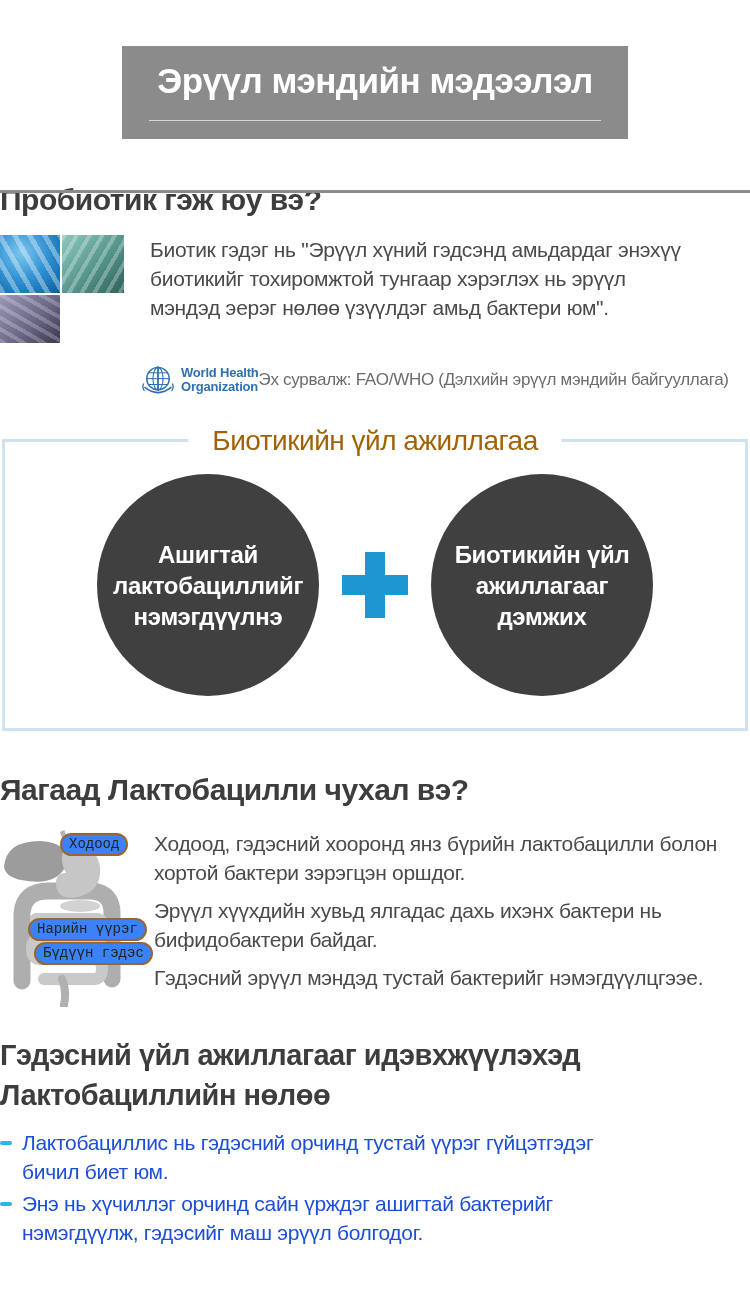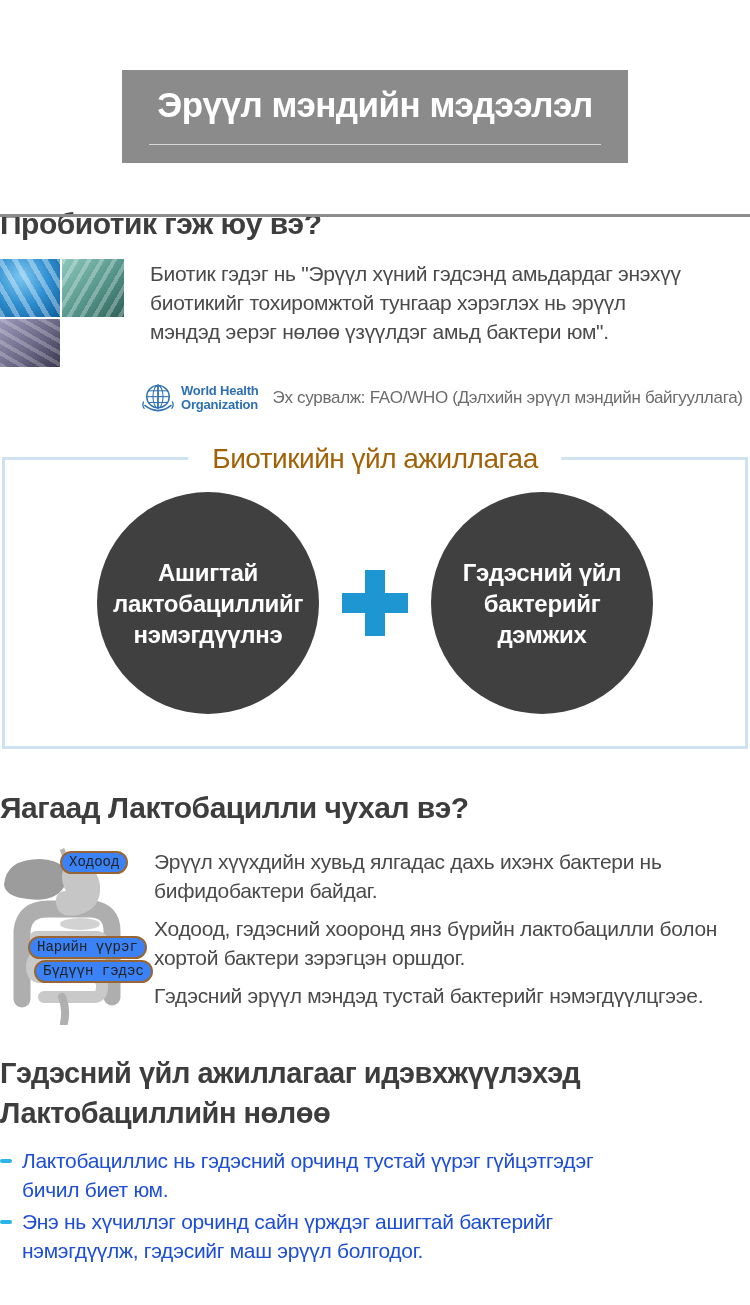--- a/index.html
+++ b/index.html
@@ -6,21 +6,21 @@
   html,body { margin:0; padding:0; }
   body {
     width:750px; height:1305px; overflow:hidden; background:#ffffff;
     font-family:"Liberation Sans", sans-serif; position:relative;
   }
   .page { width:750px; height:1305px; position:relative; }
 
   
   .top-rule { position:absolute; top:144px; left:0; width:750px; height:3px; background:#8b8b8b; }
   .banner {
-    position:relative; z-index:1; margin:70px auto 0; width:506px; height:93px;
+    position:relative; z-index:1; margin:46px auto 0; width:506px; height:93px;
     background:#8b8b8b;
   }
   .banner h1 {
     margin:0; padding-top:13px; text-align:center;
     color:#ffffff; font-size:35px; font-weight:700; letter-spacing:-0.5px; line-height:44px;
   }
   .banner-underline {
     position:absolute; top:74px; left:50%; transform:translateX(-50%);
     width:452px; height:1px; background:rgba(255,255,255,0.65);
   }
@@ -39,21 +39,21 @@
         repeating-linear-gradient(60deg, rgba(255,255,255,0.35) 0 5px, rgba(255,255,255,0) 5px 13px),
         radial-gradient(circle at 35% 30%, #7cc6ef 0%, #2f8fd0 50%, #0d5d9c 100%); }
   .t2 { background:
         repeating-linear-gradient(120deg, rgba(255,255,255,0.28) 0 4px, rgba(255,255,255,0) 4px 11px),
         linear-gradient(135deg, #8ec9bf 0%, #55948a 55%, #2e5f58 100%); }
   .t3 { background:
         repeating-linear-gradient(30deg, rgba(255,255,255,0.22) 0 4px, rgba(255,255,255,0) 4px 10px),
         linear-gradient(135deg, #9a97b8 0%, #6b6886 55%, #3a374e 100%); }
   .s1-body { max-width:548px; }
 
-  .who-row { margin-top:12px; margin-left:140px; display:flex; align-items:center; gap:14px; height:38px; }
+  .who-row { margin-top:18px; margin-left:140px; display:flex; align-items:center; height:38px; }
   .who-logo { display:flex; align-items:center; gap:5px; flex-shrink:0; }
   .who-words { display:flex; flex-direction:column; color:#2e70b2; font-size:13px; font-weight:700; line-height:14px; letter-spacing:-0.2px; }
   .source { margin:0; color:#6b6b6b; font-size:17px; letter-spacing:-0.3px; white-space:nowrap; }
 
   
   .fbox { position:relative; margin-top:40px; width:746px; margin-left:2px; height:292px; border:3px solid #cfe2f2; }
   .fbox-title {
     position:absolute; top:-21px; left:50%; transform:translateX(-50%);
     background:#ffffff; padding:0 24px; white-space:nowrap;
     color:#a16207; font-size:28px; font-weight:400; line-height:40px; letter-spacing:-0.5px;
@@ -136,21 +136,21 @@
   </section>
 
   <section class="fbox">
     <div class="fbox-title">Биотикийн үйл ажиллагаа</div>
     <div class="fbox-content">
       <div class="circle circle-left">
         <span>Ашигтай лактобациллийг нэмэгдүүлнэ</span>
       </div>
       <div class="plus"></div>
       <div class="circle circle-right">
-        <span>Гэдэсний үйл бактерийг дэмжих</span>
+        <span>Биотикийн үйл ажиллагааг дэмжих</span>
       </div>
     </div>
   </section>
 
   <section>
     <h2 class="h2 s2-h">Яагаад Лактобацилли чухал вэ?</h2>
     <div class="row2">
       <div class="gut">
         <svg width="140" height="178" viewBox="0 0 140 178">
           <path d="M62 2 q5 10 2 22" stroke="#b5b5b5" stroke-width="5" fill="none"></path>
@@ -159,22 +159,22 @@
           <path d="M62 150 q5 12 2 26" stroke="#b0b0b0" stroke-width="8" fill="none" stroke-linecap="round"></path>
           <path d="M4 38 Q6 12 40 12 Q72 14 66 36 Q58 56 28 52 Q6 50 4 38 Z" fill="#9c9c9c"></path>
           <path d="M66 16 Q96 12 100 38 Q102 62 78 68 Q58 72 56 56 Q55 44 66 44 Q58 30 66 16 Z" fill="#c6c6c6"></path>
           <ellipse cx="80" cy="77" rx="20" ry="6" fill="#d2d2d2"></ellipse>
         </svg>
         <span class="pill pill-stomach">Ходоод</span>
         <span class="pill pill-small">Нарийн үүрэг</span>
         <span class="pill pill-large">Бүдүүн гэдэс</span>
       </div>
       <div class="paras">
+        <p>Ходоод, гэдэсний хооронд янз бүрийн лактобацилли болон хортой бактери зэрэгцэн оршдог.</p>
         <p>Эрүүл хүүхдийн хувьд ялгадас дахь ихэнх бактери нь бифидобактери байдаг.</p>
-        <p>Ходоод, гэдэсний хооронд янз бүрийн лактобацилли болон хортой бактери зэрэгцэн оршдог.</p>
         <p>Гэдэсний эрүүл мэндэд тустай бактерийг нэмэгдүүлцгээе.</p>
       </div>
     </div>
   </section>
 
   <section>
     <h2 class="h2 s3-h">Гэдэсний үйл ажиллагааг идэвхжүүлэхэд Лактобациллийн нөлөө</h2>
     <ul class="bullets">
       <li>
         <span class="dash"></span>

